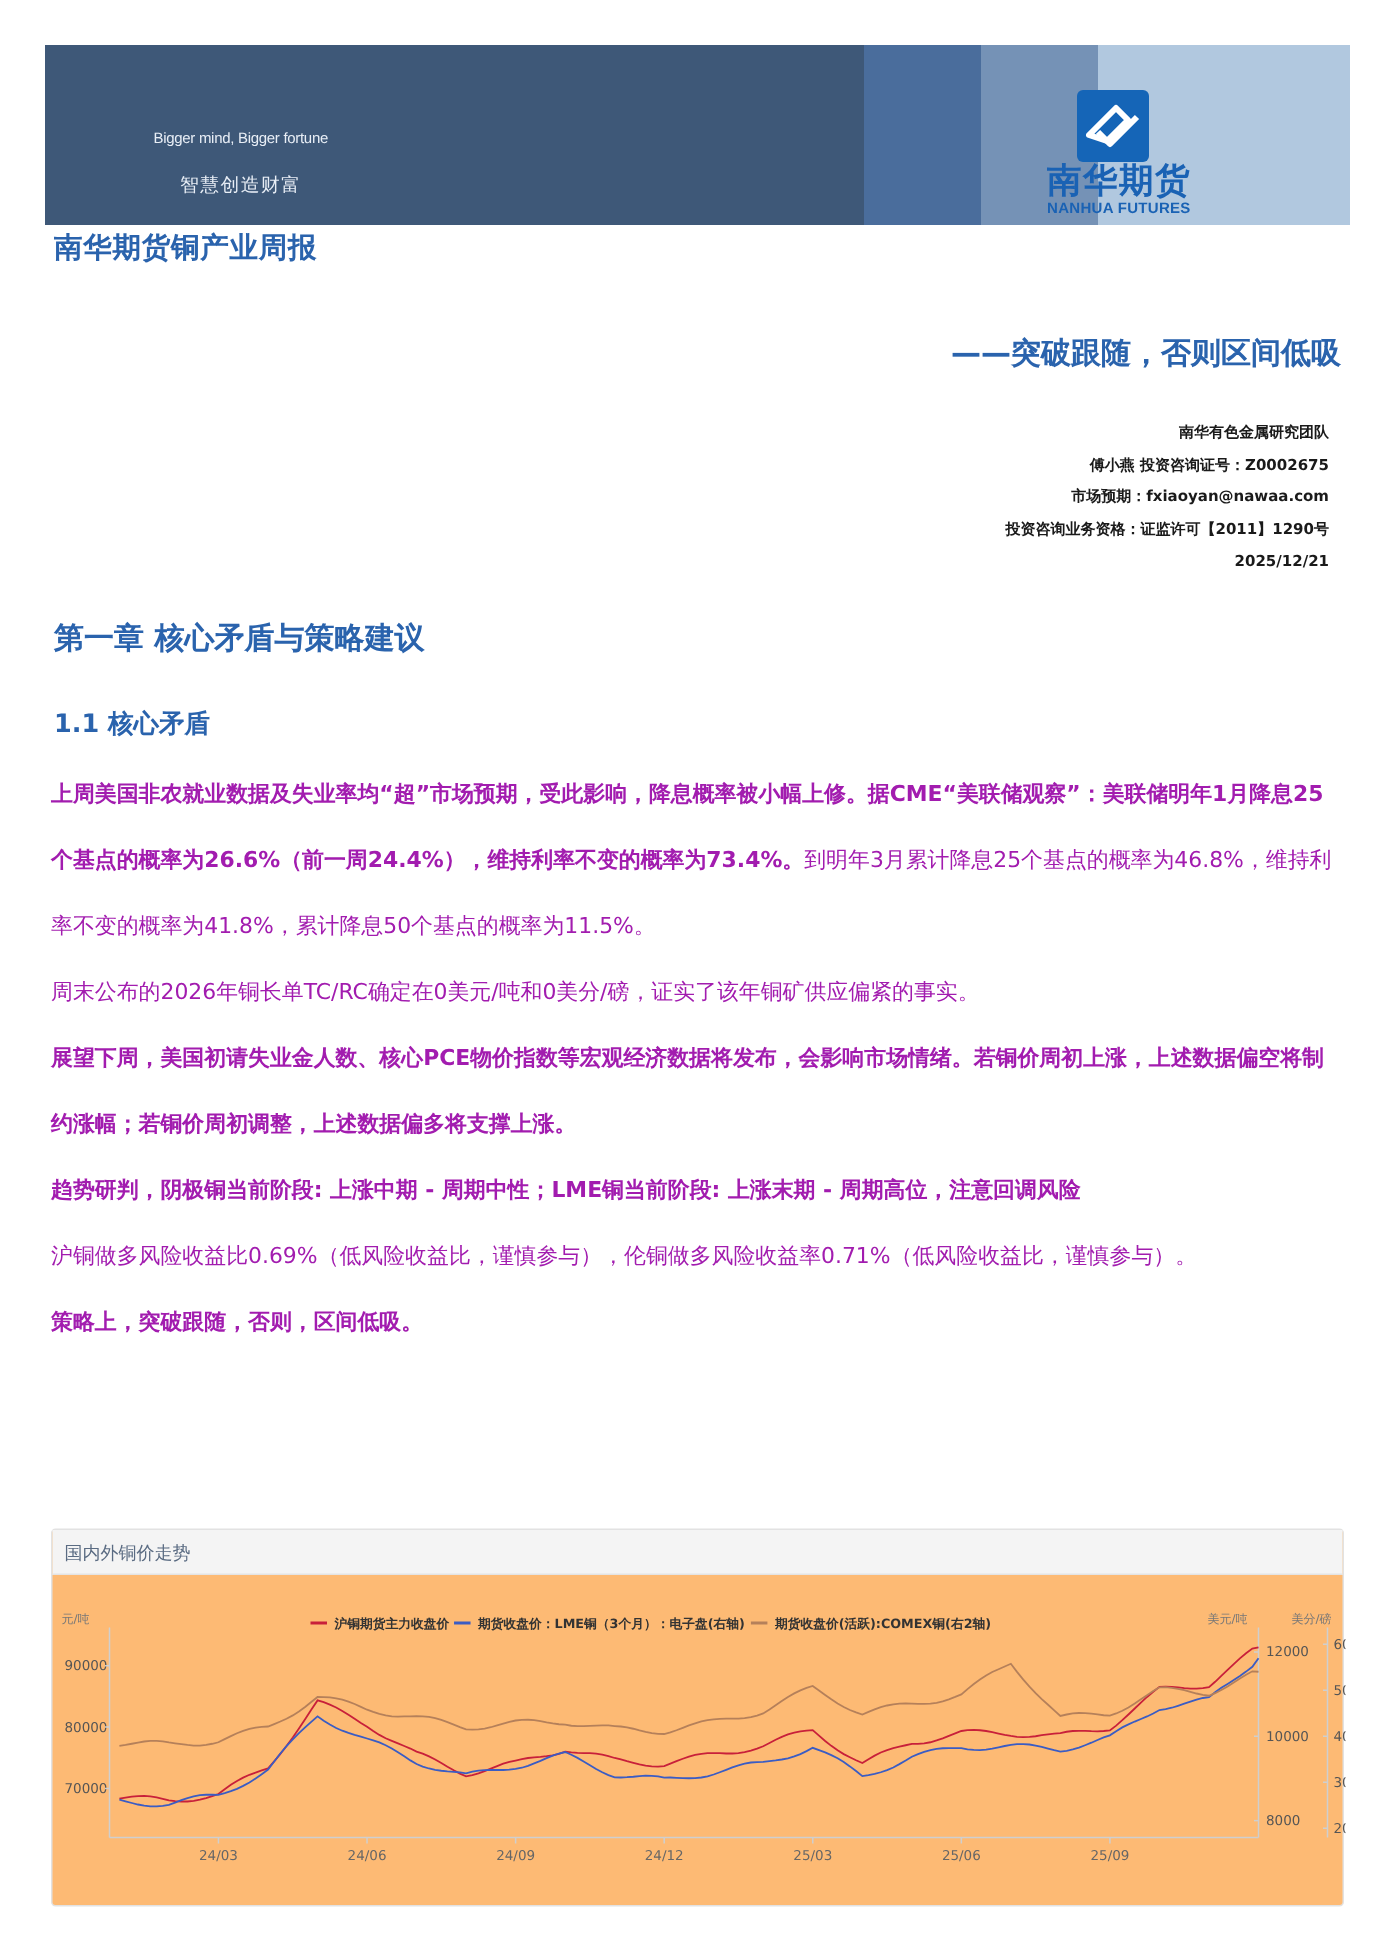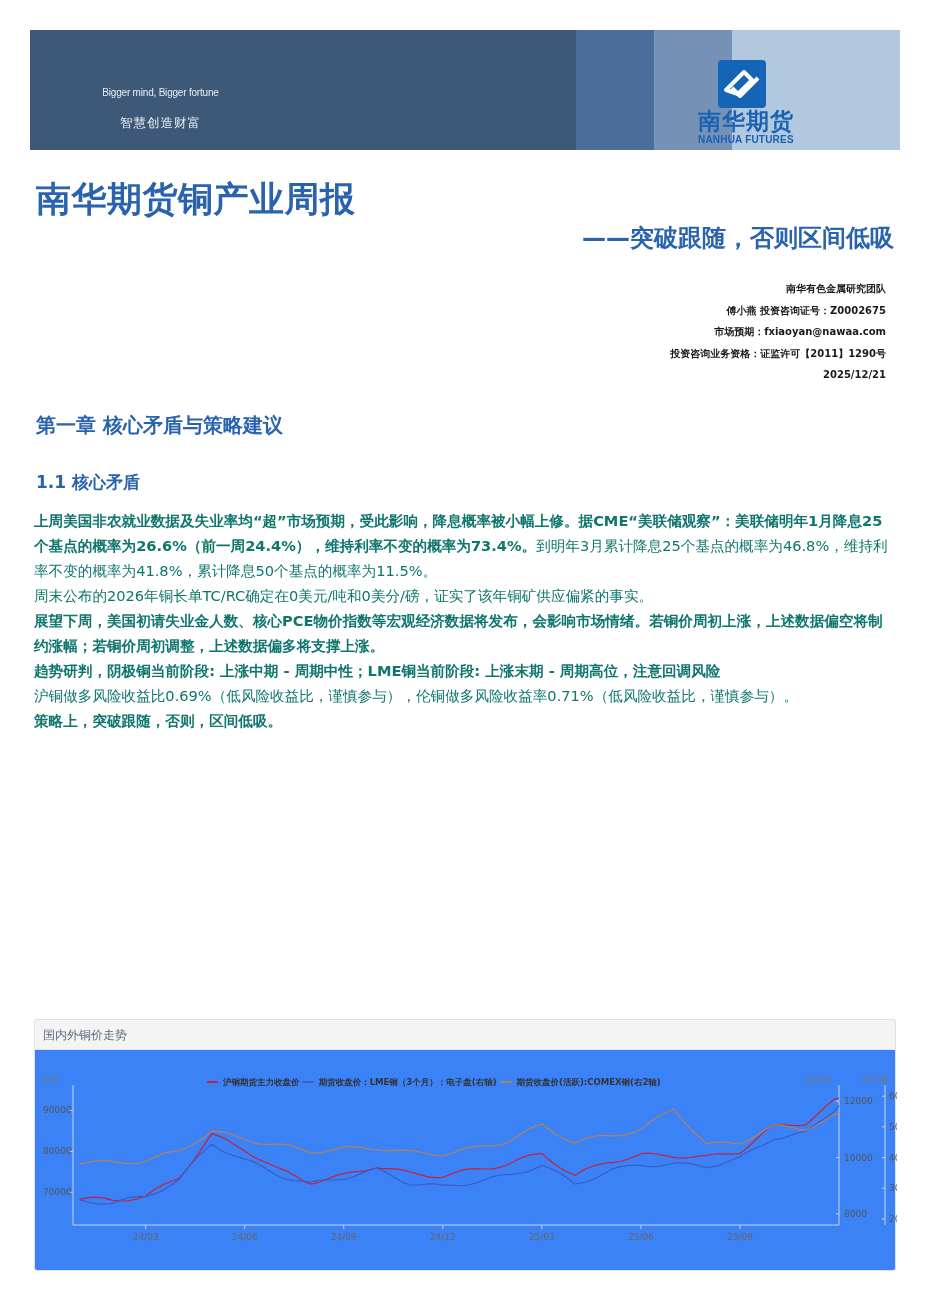--- a/index.html
+++ b/index.html
@@ -13,33 +13,33 @@
   .banner .seg4 { flex: 1; height: 100%; background: #b1c8df; }
   .slogan { position: absolute; left: 58px; top: 57px; color: #e8eef6; text-align: center; width: 145px; }
   .slogan .en { font-family: "Liberation Sans", sans-serif; font-size: 10px; letter-spacing: -0.2px; }
   .slogan .cn { font-size: 12.5px; margin-top: 17px; letter-spacing: 1px; }
   .logo { position: absolute; left: 690px; top: 60px; display: flex; align-items: center; flex-direction: column; }
   .logo-mark { width: 48px; height: 48px; background: #1565b7; border-radius: 4px; position: relative; overflow: hidden; }
   .logo-text { margin-left: 8px; color: #1a62b4; }
   .logo-text .cn { font-size: 23px; font-weight: bold; letter-spacing: 1px; line-height: 26px; }
   .logo-text .en { font-family: "Liberation Sans", sans-serif; font-size: 10px; font-weight: bold; letter-spacing: 0.2px; }
 
-  .title { position: absolute; left: 36px; top: 152px; font-size: 35px; font-weight: bold; color: #2a63ad; letter-spacing: 0.5px; margin-top: 24px; }
-  .subtitle { position: absolute; right: 36px; top: 222px; font-size: 24px; font-weight: bold; color: #2a63ad; }
+  .title { position: absolute; left: 36px; top: 152px; font-size: 19px; font-weight: bold; color: #2a63ad; letter-spacing: 0.5px; }
+  .subtitle { position: absolute; right: 36px; top: 222px; font-size: 20px; font-weight: bold; color: #2a63ad; }
   .meta { position: absolute; right: 44px; top: 278px; text-align: right; font-size: 10px; font-weight: bold; line-height: 21.5px; color: #1a1a1a; }
 
   .chapter { position: absolute; left: 36px; top: 412px; font-size: 20px; font-weight: bold; color: #2a63ad; }
   .section { position: absolute; left: 36px; top: 471px; font-size: 17px; font-weight: bold; color: #2a63ad; }
 
-  .body { position: absolute; left: 34px; top: 508px; width: 862px; font-size: 14.6px; line-height: 25px; color: #0f766e; }
+  .body { position: absolute; left: 34px; top: 508px; width: 862px; font-size: 14.6px; line-height: 44px; color: #a21caf; }
   .body p { margin: 0; }
   .body b { font-weight: bold; }
   .body .normal { font-weight: normal; }
 
-  .chart-card { position: absolute; left: 34px; top: 1019px; width: 862px; height: 252px; border: 1px solid #e2e2e2; border-radius: 3px; background: #3b82f6; }
+  .chart-card { position: absolute; left: 34px; top: 1019px; width: 862px; height: 252px; border: 1px solid #e2e2e2; border-radius: 3px; background: #fdba74; }
   .chart-head { height: 30px; background: #f4f4f4; border-bottom: 1px solid #e4e4e4; padding-left: 8px; font-size: 12px; line-height: 30px; color: #5a6b82; }
   .chart-svg { position: absolute; left: 0; top: 0; }
 </style>
 </head>
 <body>
 
 <div class="banner">
   <div class="seg1">
     <div class="slogan">
       <div class="en">Bigger mind, Bigger fortune</div>

